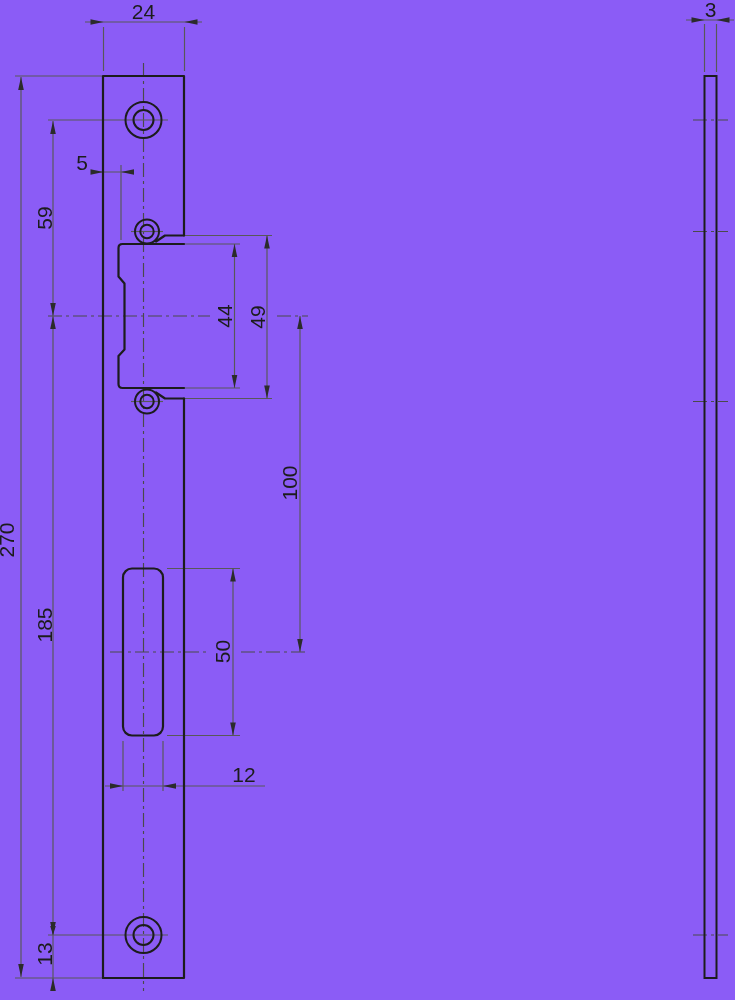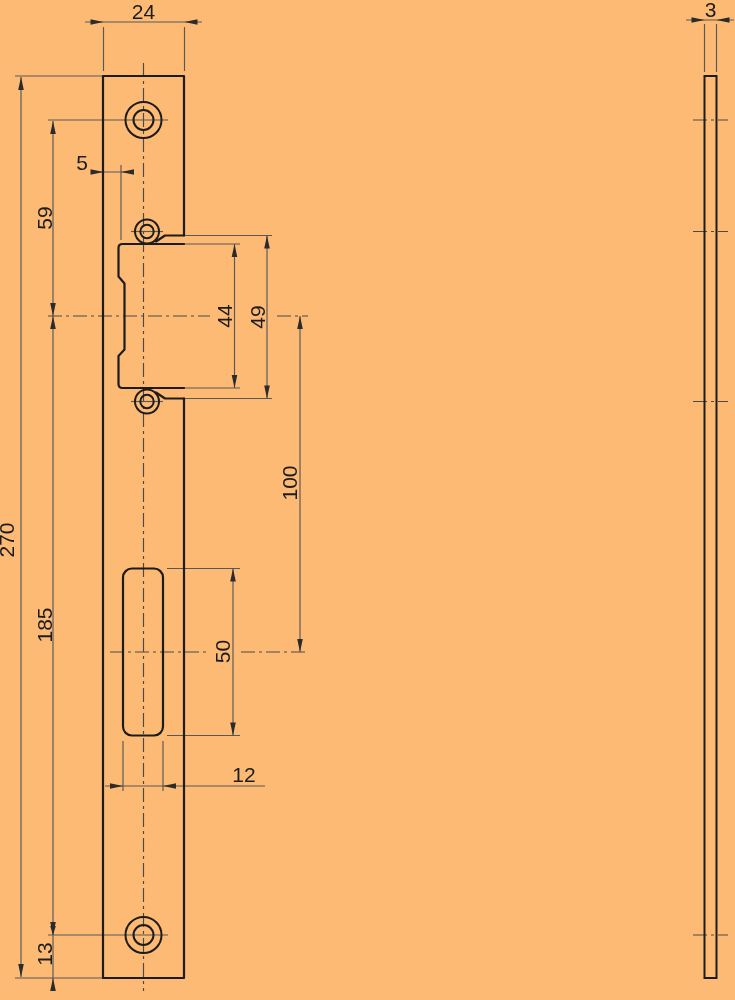--- a/index.html
+++ b/index.html
@@ -1,16 +1,16 @@
 <!DOCTYPE html>
 <html><head>
 <meta charset="utf-8">
 <style>
   html,body{margin:0;padding:0;background:#ffffff;}
-  .canvas{position:relative;width:735px;height:1000px;background:#fdba74;overflow:hidden;
+  .canvas{position:relative;width:735px;height:1000px;background:#8b5cf6;overflow:hidden;
           font-family:"Liberation Sans", sans-serif;}
   svg{display:block;}
   .outline{stroke:#1c1c1c;stroke-width:2.2;fill:none;stroke-linejoin:round;stroke-linecap:round;}
   .outline-med{stroke:#1c1c1c;stroke-width:2;fill:none;}
   .thin{stroke:#585858;stroke-width:1.15;fill:none;stroke-linecap:butt;}
   .center{stroke:#4a4a4a;stroke-width:1.15;fill:none;stroke-dasharray:14 4 3 4;}
   .arrow{fill:#2b2b2b;stroke:none;}
   .dimtext{fill:#1c1c1c;font-size:21px;font-family:"Liberation Sans",sans-serif;}
 </style>
 </head>

